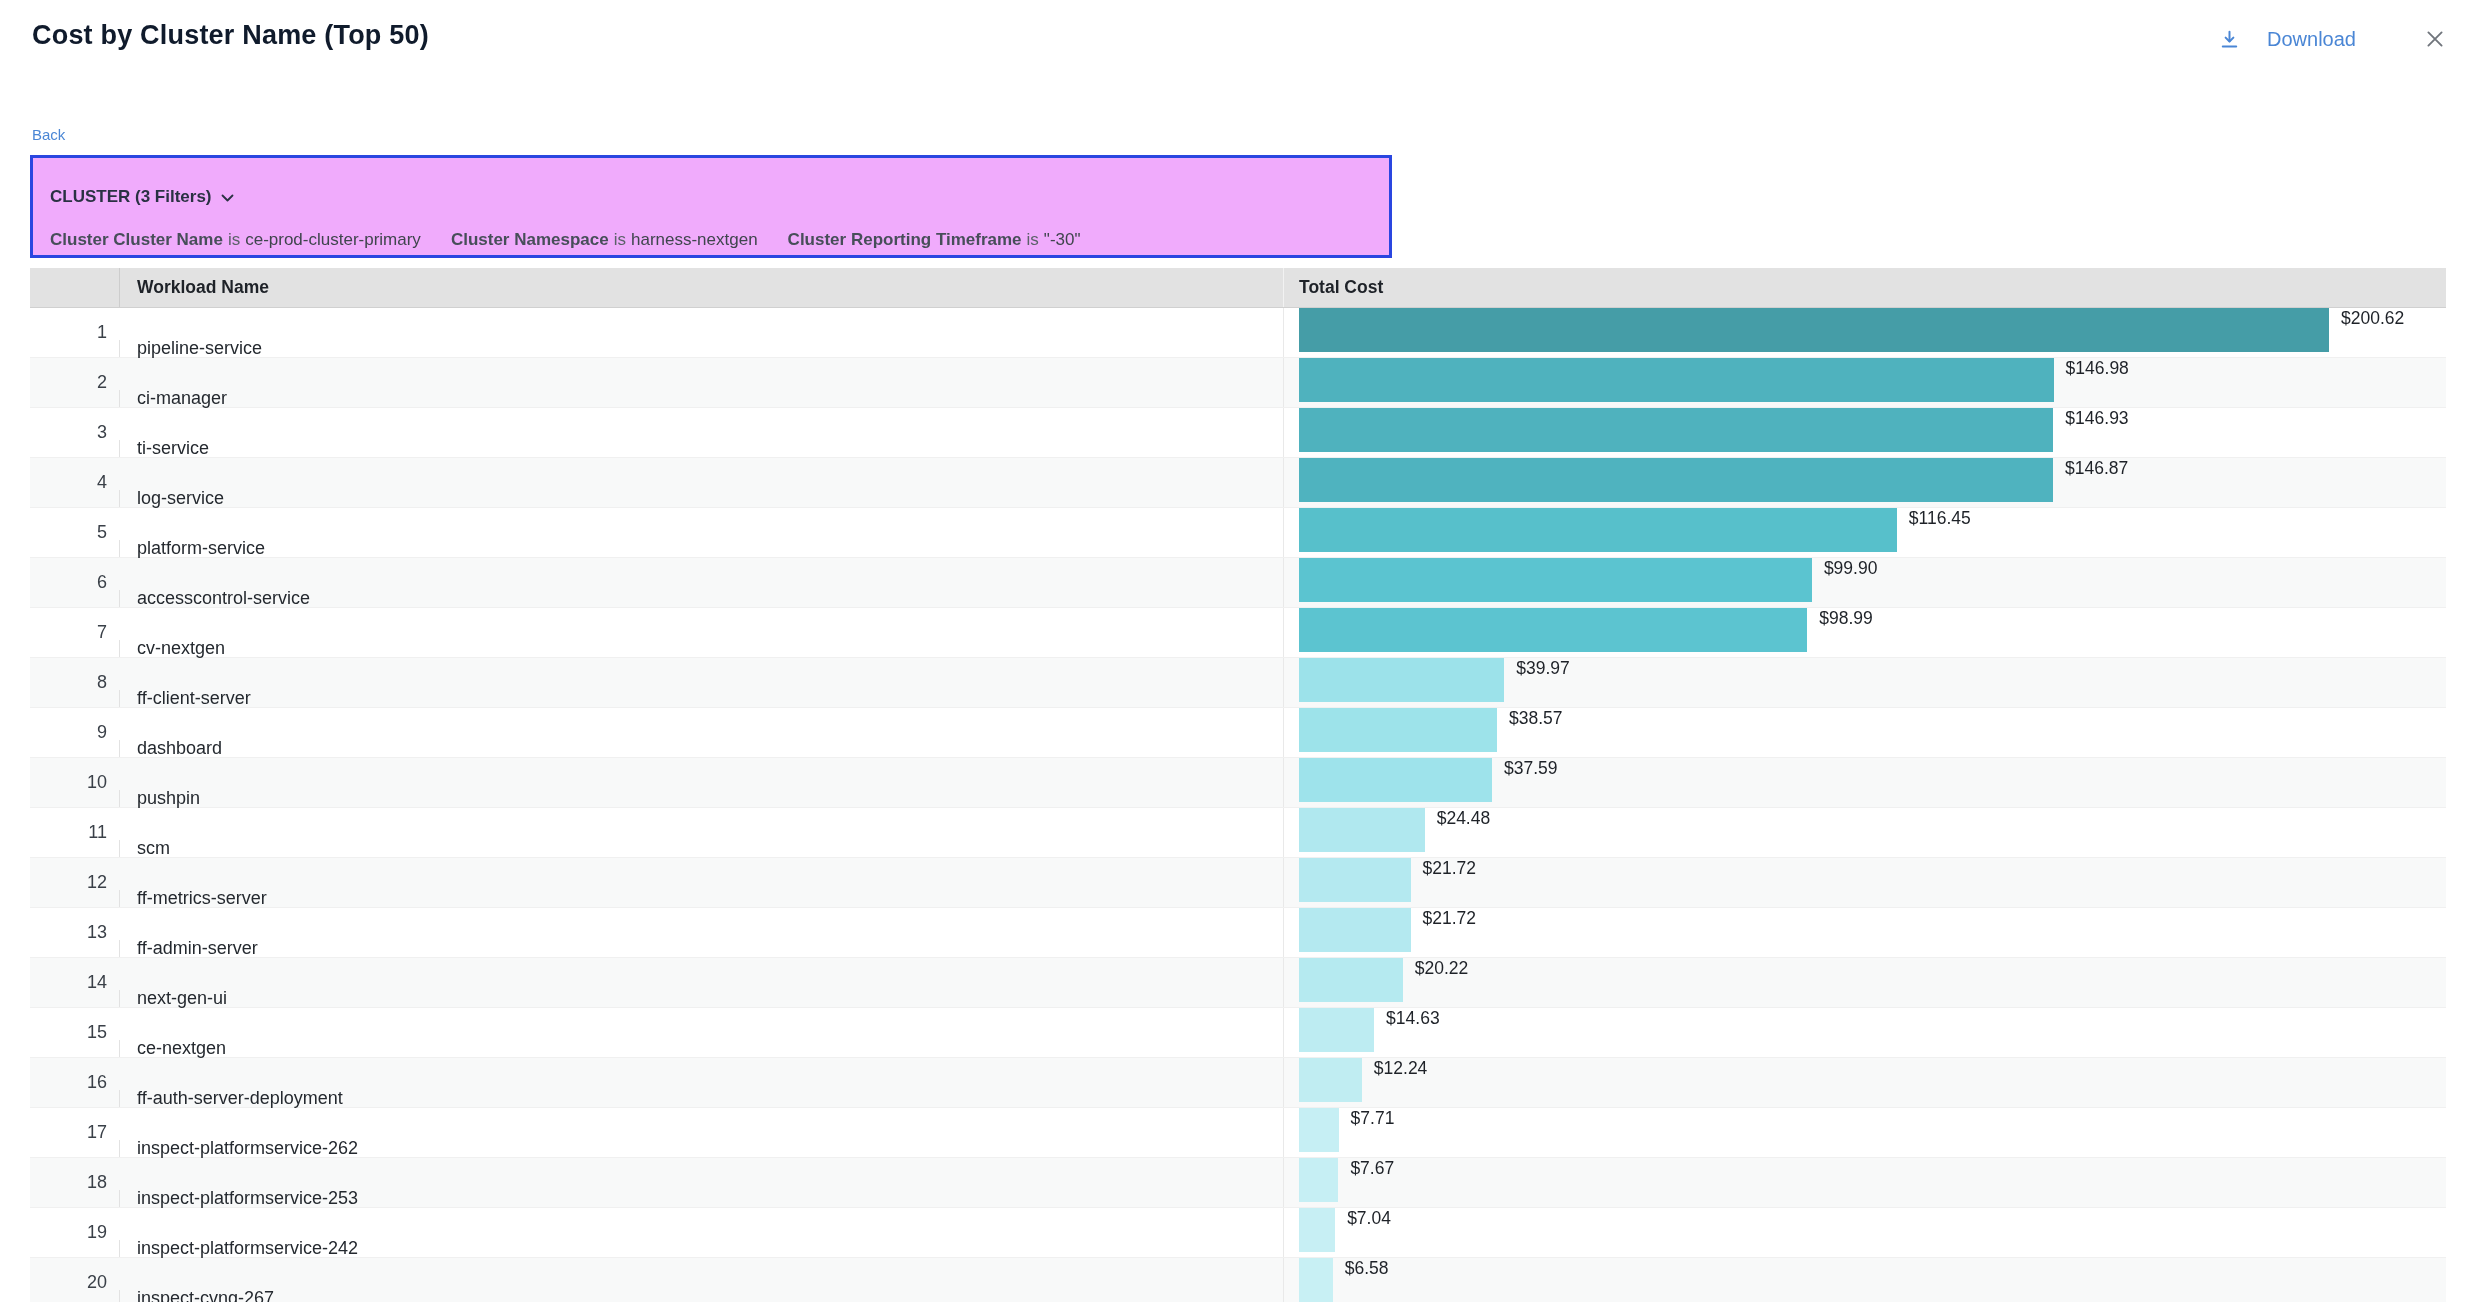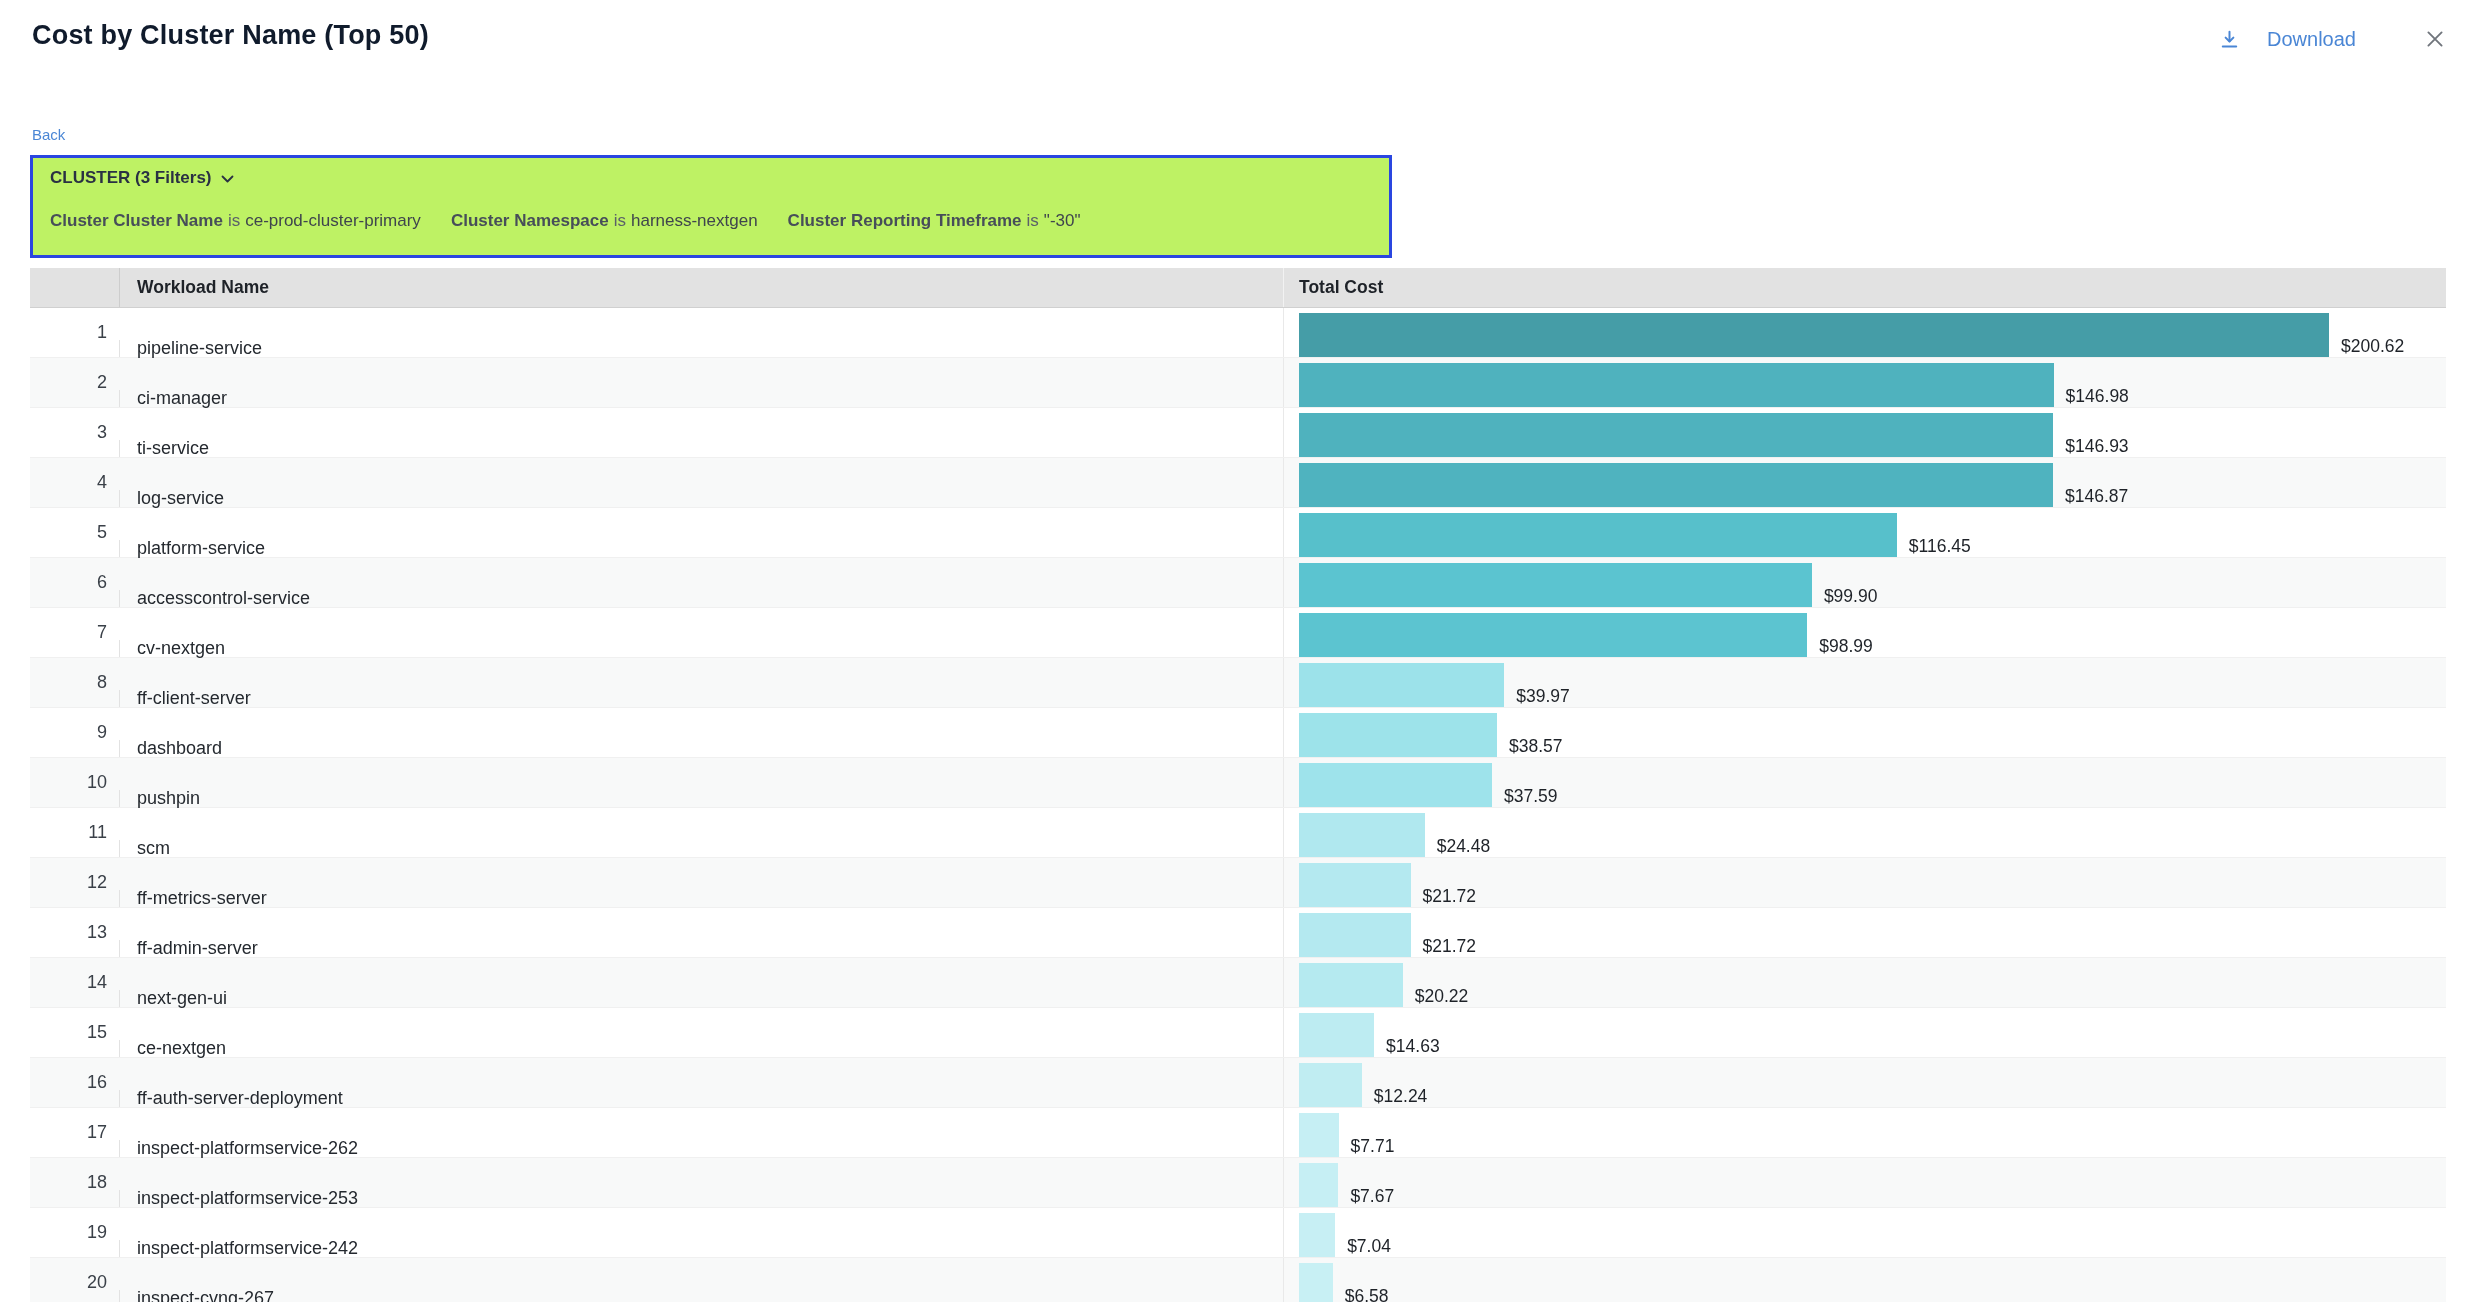--- a/index.html
+++ b/index.html
@@ -40,22 +40,22 @@
     position: absolute; left: 32px; top: 126px;
     color: #4a86d5; font-size: 15px; text-decoration: none;
     cursor: pointer;
   }
 
   
   .filter-box {
     position: absolute; left: 30px; top: 155px;
     width: 1362px; height: 103px;
     border: 3px solid #2a46e0;
-    background: #bef264;
-    padding: 10px 17px;
+    background: #f0abfc;
+    padding: 29px 17px;
   }
   .filter-group {
     display: flex; align-items: center; gap: 9px;
     font-size: 17px; font-weight: 700; color: #2a3143;
     cursor: pointer; width: max-content;
   }
   .filter-conditions {
     margin-top: 23px;
     display: flex; gap: 30px;
     font-size: 17px; color: #5b6169; white-space: nowrap;
@@ -89,21 +89,21 @@
   .cell-rank {
     width: 89px; display: flex; align-items: center; justify-content: flex-end;
     padding-right: 12px; font-size: 18px; color: #3a4048;
   }
   .cell-name {
     width: 1164px; display: flex; align-items: center;
     padding-left: 17px; border-left: 1px solid #e2e2e2;
     font-size: 18px; color: #24292f; margin-top: 32px;
   }
   .cell-cost {
-    flex: 1; display: flex; align-items: flex-end;
+    flex: 1; display: flex; align-items: flex-start;
     padding-left: 15px; border-left: 1px solid #e9e9e9;
     gap: 12px;
   }
   .bar { height: 44px; flex: 0 0 auto; }
   .bar-value { font-size: 17.5px; color: #1e2228; white-space: nowrap; }
 </style>
 </head>
 <body>
 
 <div class="page">

